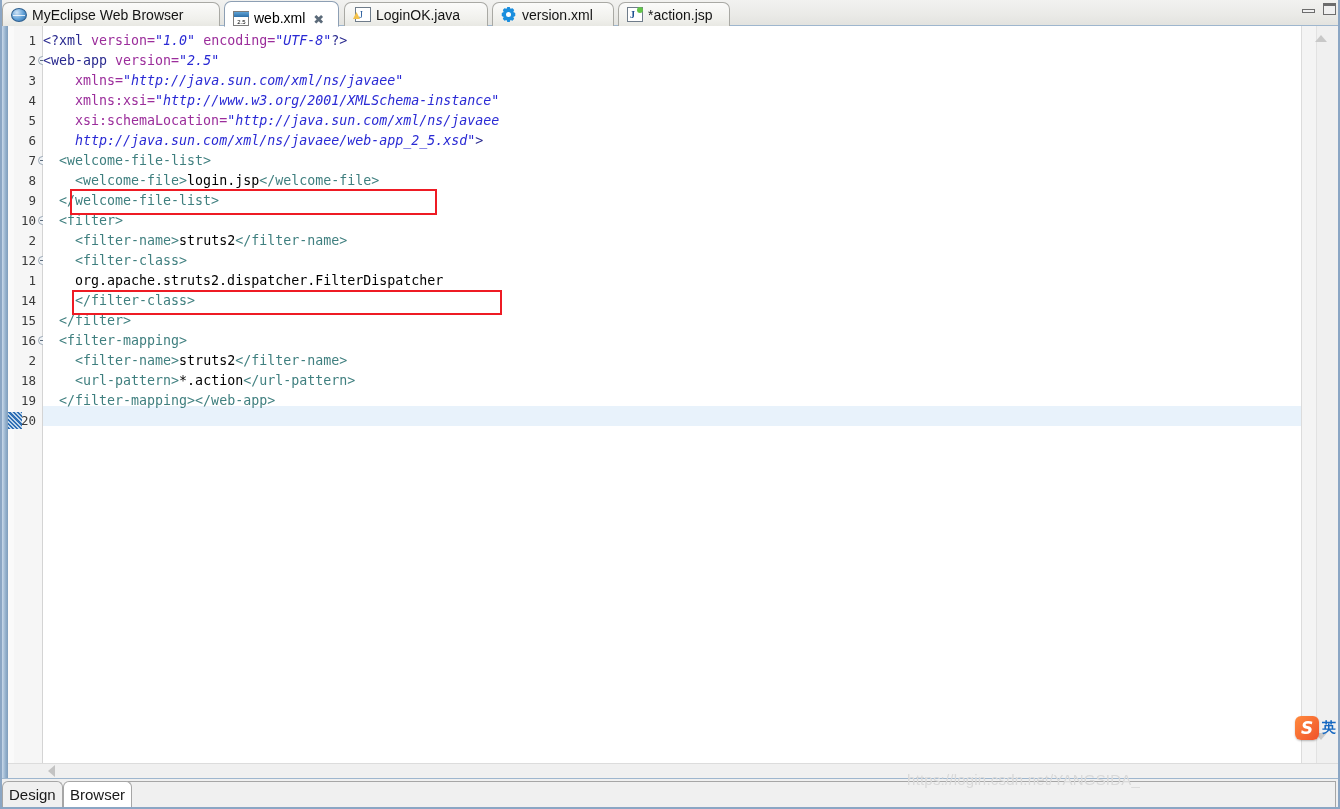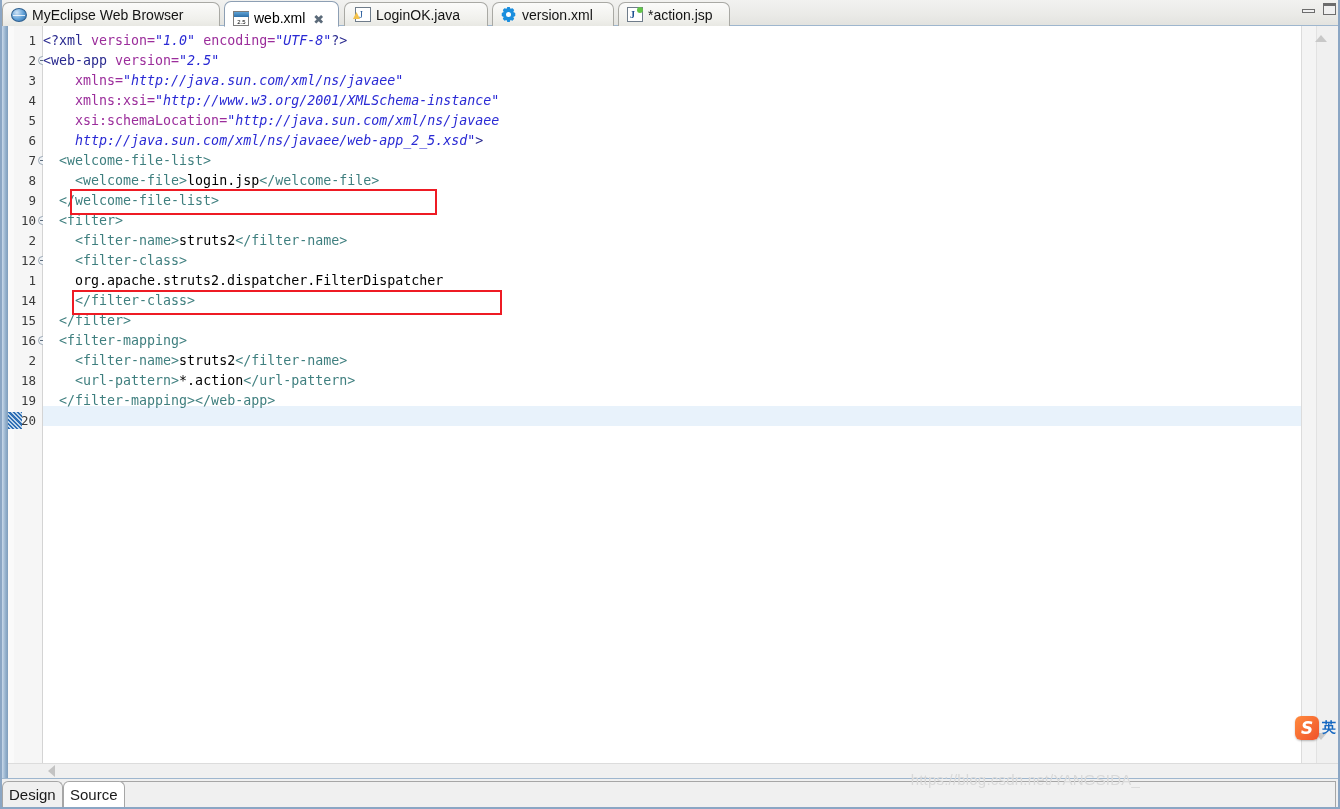--- a/index.html
+++ b/index.html
@@ -576,19 +576,19 @@
 
     <div id="sogou">
       <span class="slogo"></span>
       <span class="slang">英</span>
     </div>
   </div>
 
   <div id="bottombar">
     <div class="filler"></div>
     <div class="vtab inactive" id="vtab-design">Design</div>
-    <div class="vtab active" id="vtab-source">Source</div>
+    <div class="vtab active" id="vtab-source">Browser</div>
   </div>
 
-  <div id="watermark">https://blog.csdn.net/YANGSIDA_</div>
+  <div id="watermark">https://login.csdn.net/YANGSIDA_</div>
 
   <div id="outerborder"></div>
 </div>
 
 </body></html>

